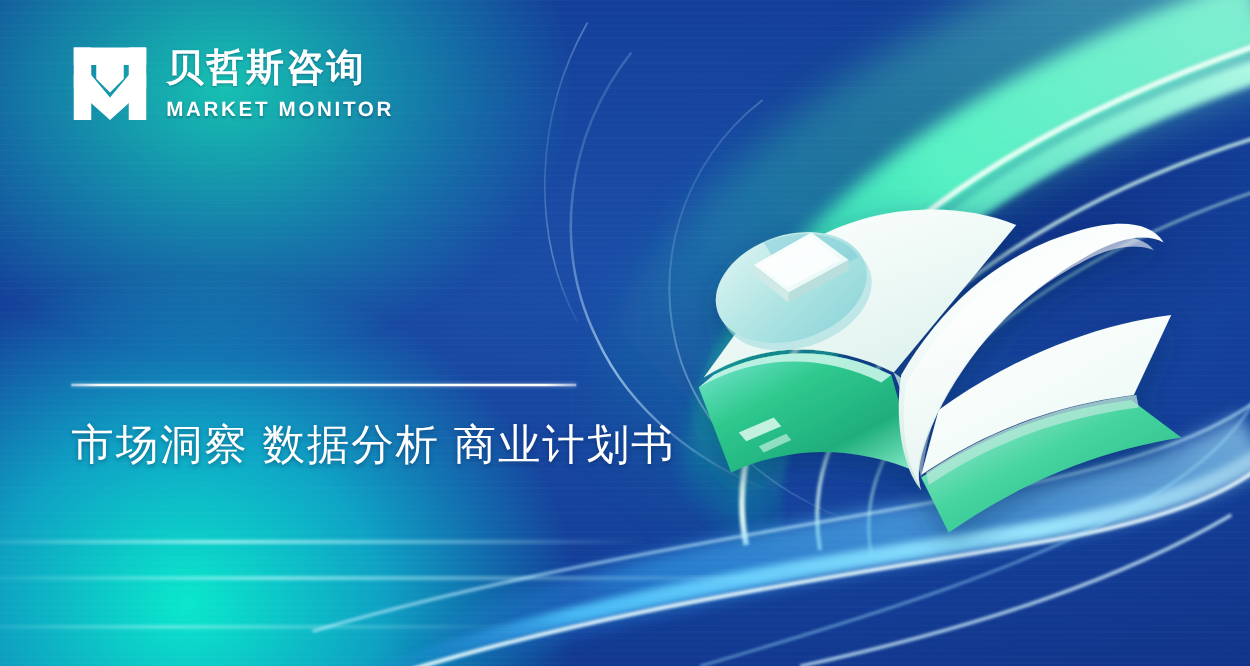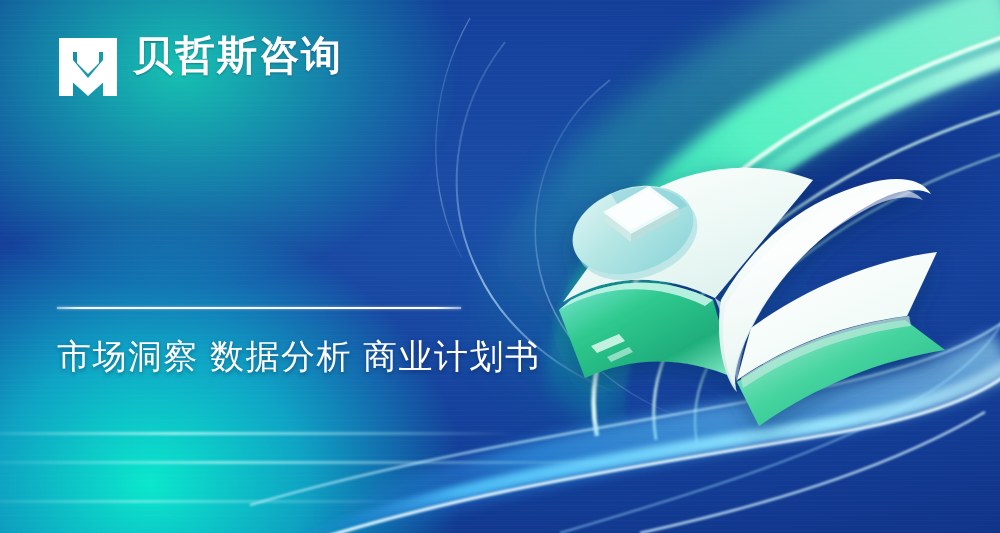--- a/index.html
+++ b/index.html
@@ -71,21 +71,21 @@
   .logo-mark{
     width:62px; height:62px; flex:0 0 62px;
     position:relative;
   }
   .logo-text{
     display:flex; flex-direction:column;
     padding-top:1px;
   }
   .brand-cn{
     color:#ffffff;
-    font-size:40px;
+    font-size:30px;
     font-weight:700;
     letter-spacing:2px;
     line-height:36px;
     white-space:nowrap;
     text-shadow:0 1px 2px rgba(0,30,70,.35);
   }
   .brand-en{
     color:#ffffff;
     font-size:16.5px;
     font-weight:700;
@@ -328,19 +328,20 @@
 
         <path d="M 2 2 L 16 2 L 16 60 L 2 60 Z" fill="#ffffff"></path>
 
         <path d="M 46 2 L 60 2 L 60 60 L 46 60 Z" fill="#ffffff"></path>
 
         <path d="M 2 24 L 16 24 L 31 42 L 46 24 L 60 24 L 60 34 L 31 60 L 2 34 Z" fill="#ffffff"></path>
       </svg>
     </div>
     <div class="logo-text">
       <div class="brand-cn">贝哲斯咨询</div>
+      <div class="brand-en">MARKET MONITOR</div>
     </div>
   </div>
 
   <div class="divider"></div>
   <div class="subtitle">市场洞察 数据分析 商业计划书</div>
 
 </div>
 
 </body></html>

